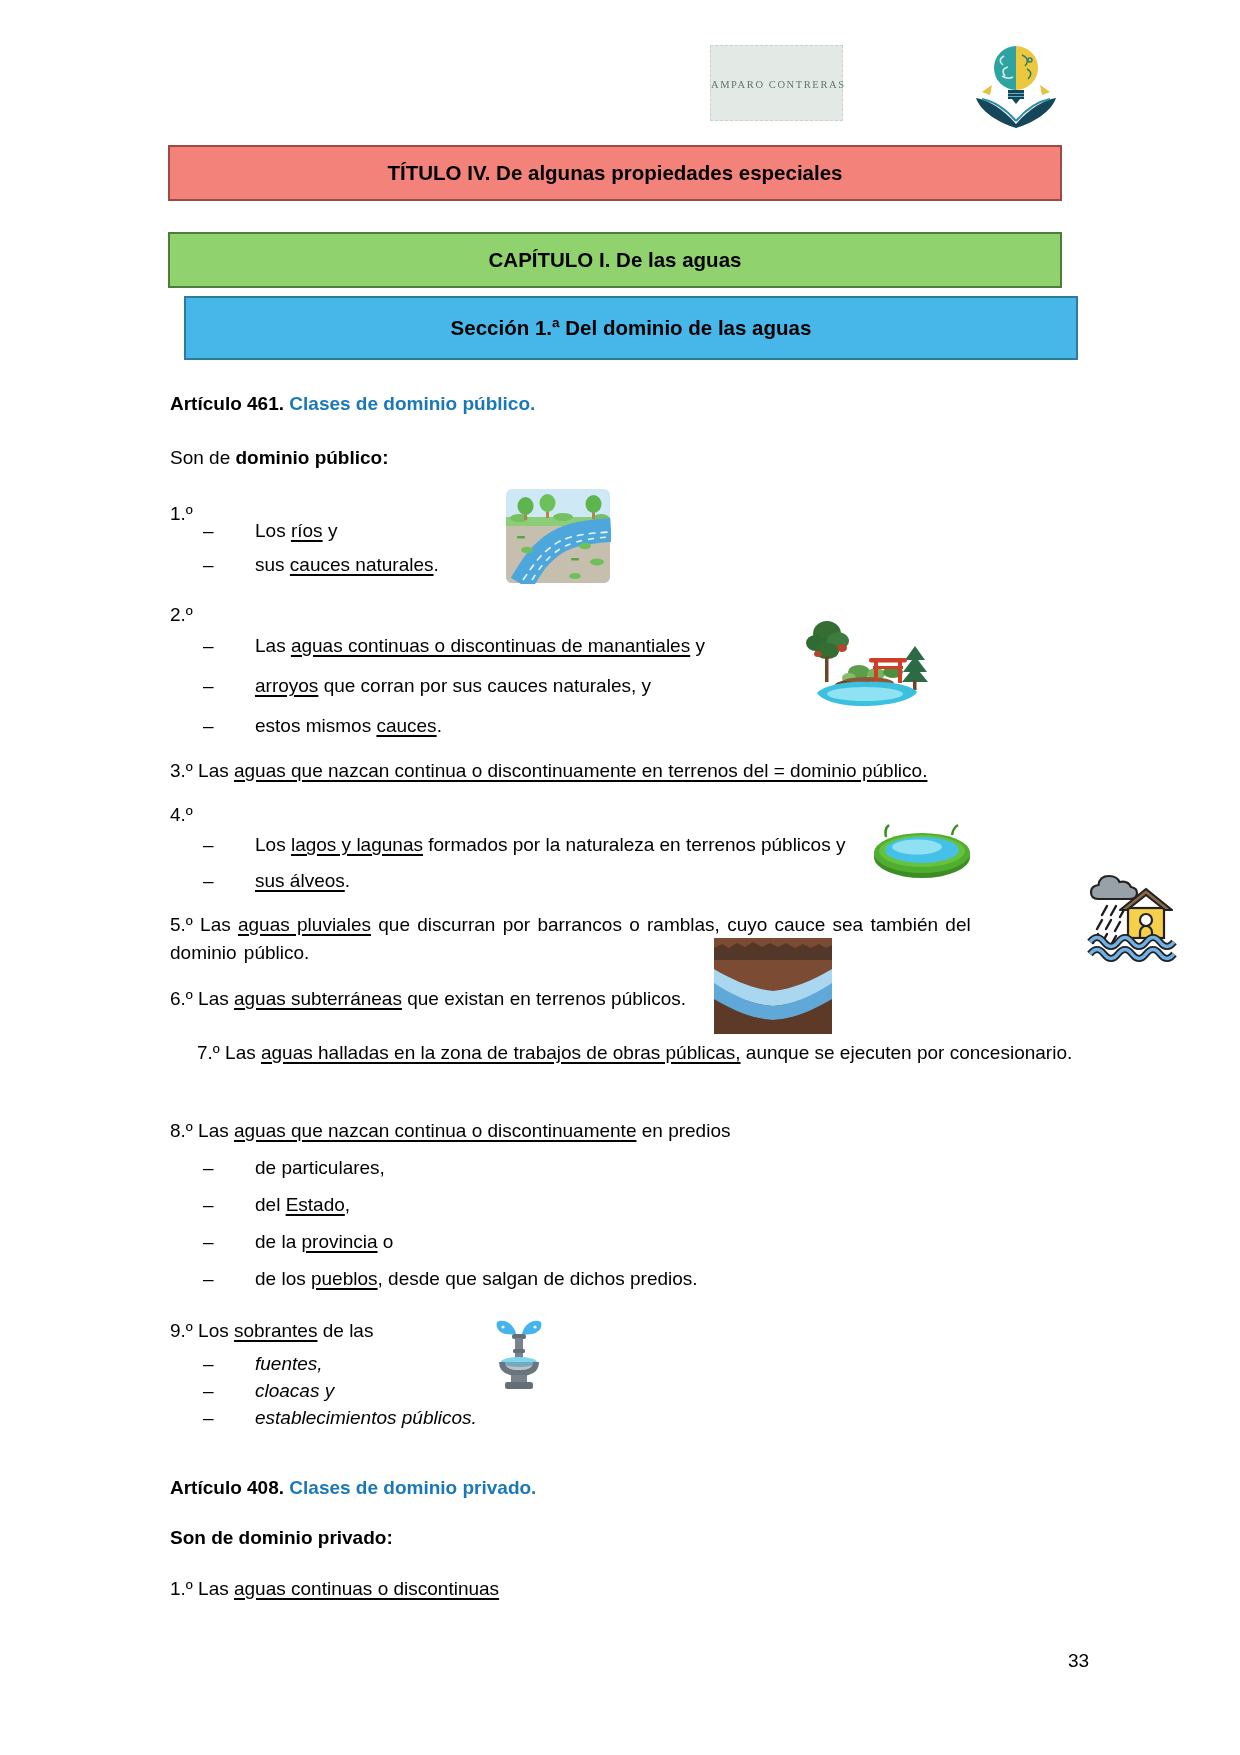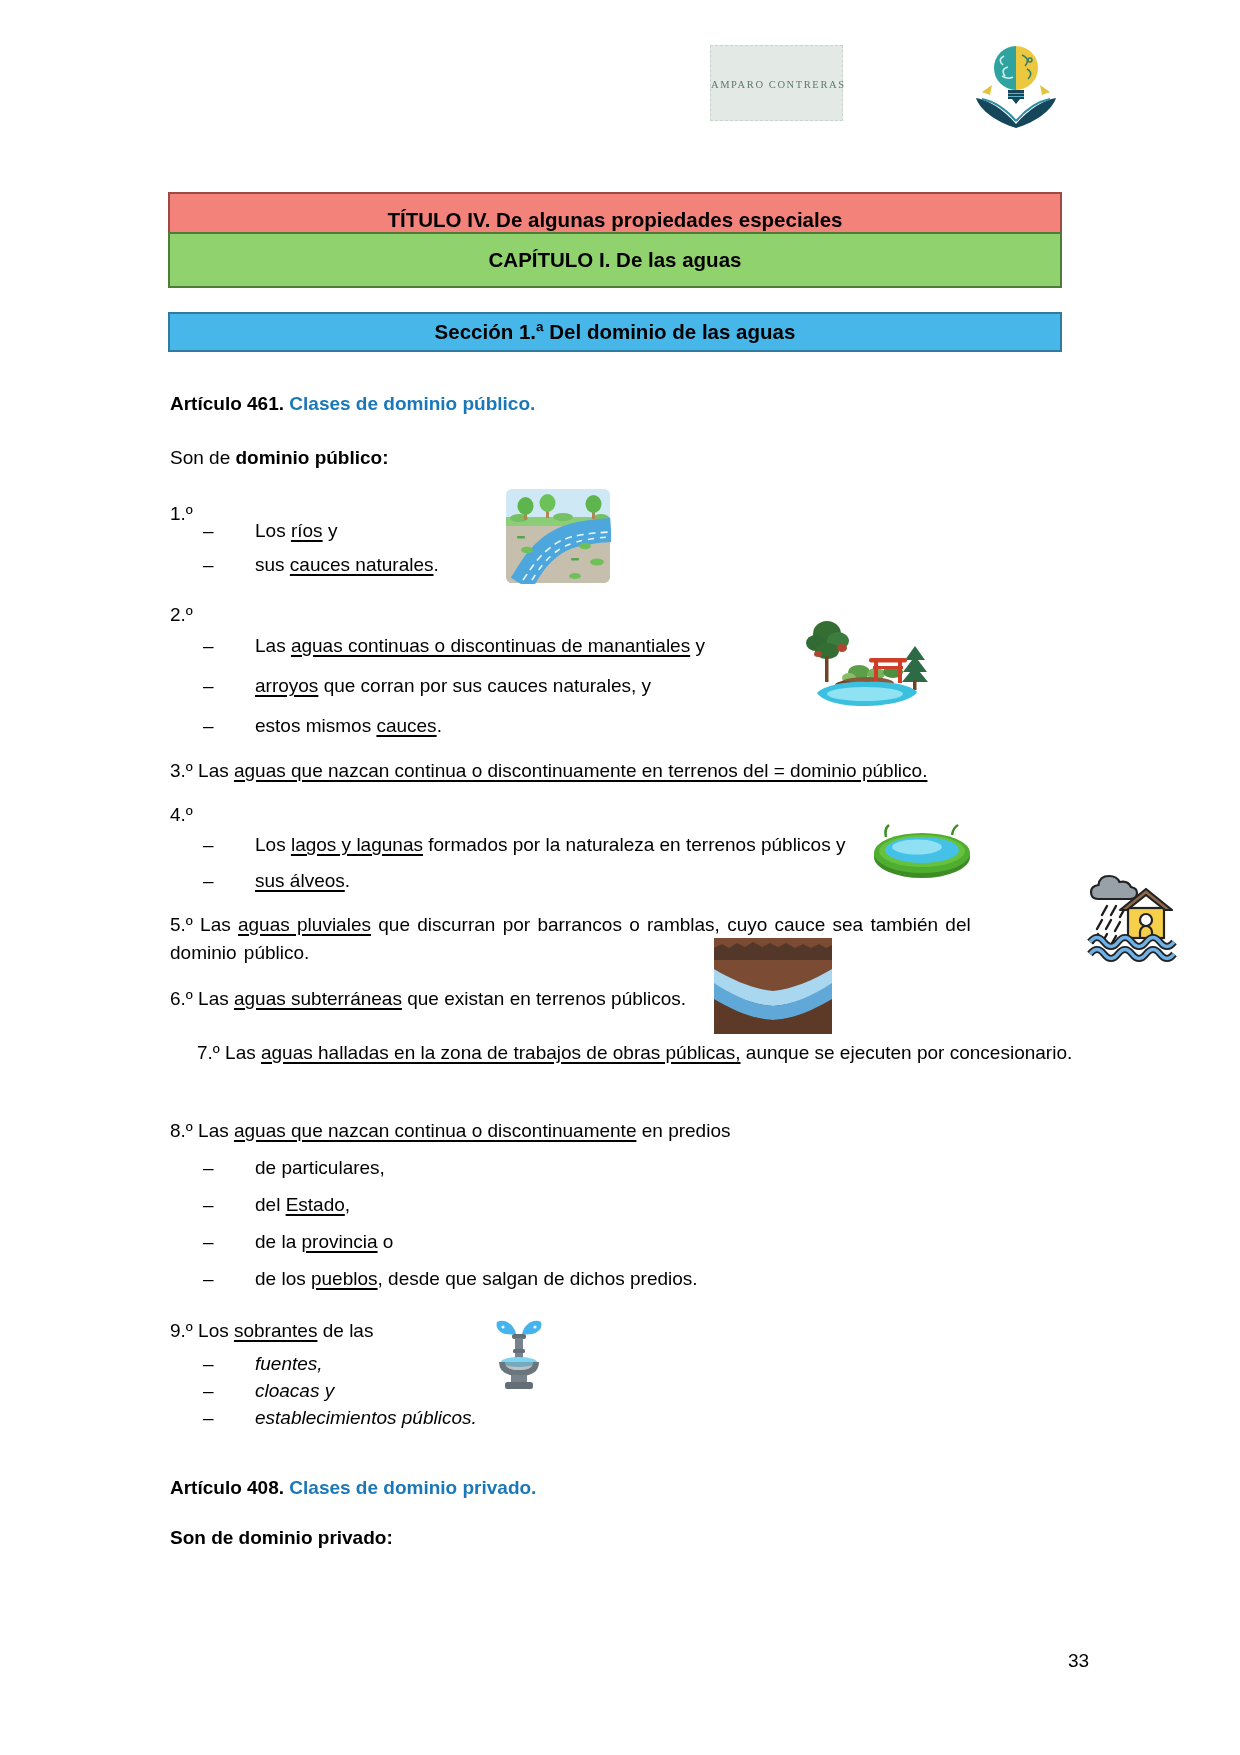--- a/index.html
+++ b/index.html
@@ -12,23 +12,23 @@
     display:flex;flex-direction:row;align-items:center;justify-content:flex-start;}
   #logo-amparo .emblem{margin-top:5px;}
   #logo-amparo .brand{font-family:"Liberation Serif",serif;font-size:10.5px;
     letter-spacing:1.6px;color:#5e7a6d;margin-top:3px;white-space:nowrap;}
   #logo-book{position:absolute;left:972px;top:36px;width:88px;height:100px;}
 
   
   .banner{position:absolute;left:168px;width:894px;box-sizing:border-box;
     display:flex;align-items:center;justify-content:center;
     font-weight:bold;font-size:20.5px;color:#000;}
-  #banner-titulo{top:145px;height:56px;background:var(--banner_red);border:2px solid var(--banner_red_border);margin-top:47px;}
+  #banner-titulo{top:145px;height:56px;background:var(--banner_red);border:2px solid var(--banner_red_border);}
   #banner-capitulo{top:232px;height:56px;background:var(--banner_green);border:2px solid var(--banner_green_border);}
-  #banner-seccion{top:312px;height:40px;background:var(--banner_blue);border:2px solid var(--banner_blue_border);}
+  #banner-seccion{top:296px;height:64px;background:var(--banner_blue);border:2px solid var(--banner_blue_border);margin-left:16px;}
 
   
   .block{position:absolute;left:170px;width:890px;font-size:19px;line-height:28px;}
   .b{font-weight:bold}
   .u{text-decoration:underline;text-underline-offset:3px;text-decoration-thickness:1.6px;}
   .i{font-style:italic}
   .c{color:var(--heading_blue)}
   .just{text-align:justify;margin-left:27px;}
   .ws{word-spacing:2px;}
 
@@ -303,16 +303,17 @@
     <rect x="21" y="32" width="12" height="4" rx="1.5" fill="#636e76"></rect>
     <ellipse cx="27" cy="45" rx="18" ry="5" fill="#7fd4f2"></ellipse>
     <path d="M7 45 Q7 59 27 59 Q47 59 47 45 L41 45 Q41 53 27 53 Q13 53 13 45 Z" fill="#6b757d"></path>
     <path d="M13 45 Q13 53 27 53 Q41 53 41 45 Z" fill="#6b757d" opacity="0.45"></path>
     <rect x="19" y="58" width="16" height="7" fill="#77828a"></rect>
     <rect x="13" y="65" width="28" height="7" rx="2.5" fill="#636e76"></rect>
   </svg>
 
   <div class="block" id="h408"><span class="b">Artículo 408</span><span class="b">. </span><span class="b c">Clases de dominio privado.</span></div>
   <div class="block" id="intro408"><span class="b">Son de dominio privado:</span></div>
+  <div class="block" id="n408-1"><span>1.º Las </span><span class="u">aguas continuas o discontinuas</span></div>
 
   <div id="page-number">33</div>
 
 </div>
 
 </body></html>

